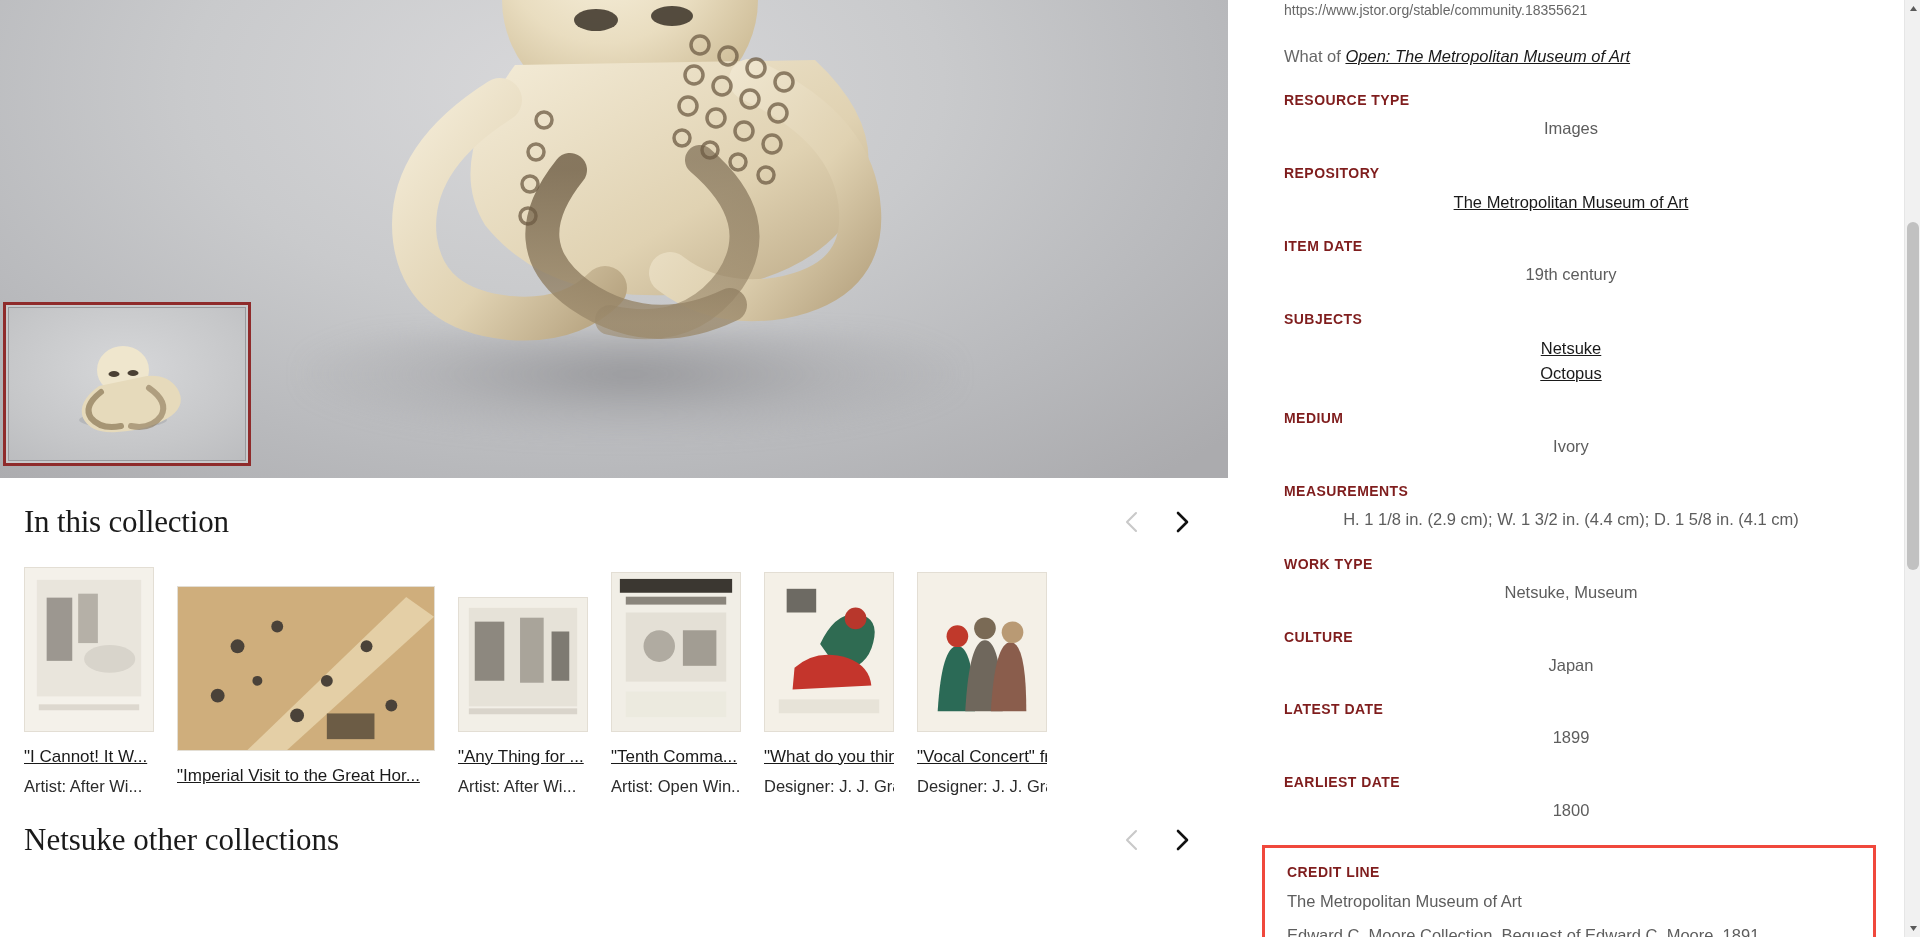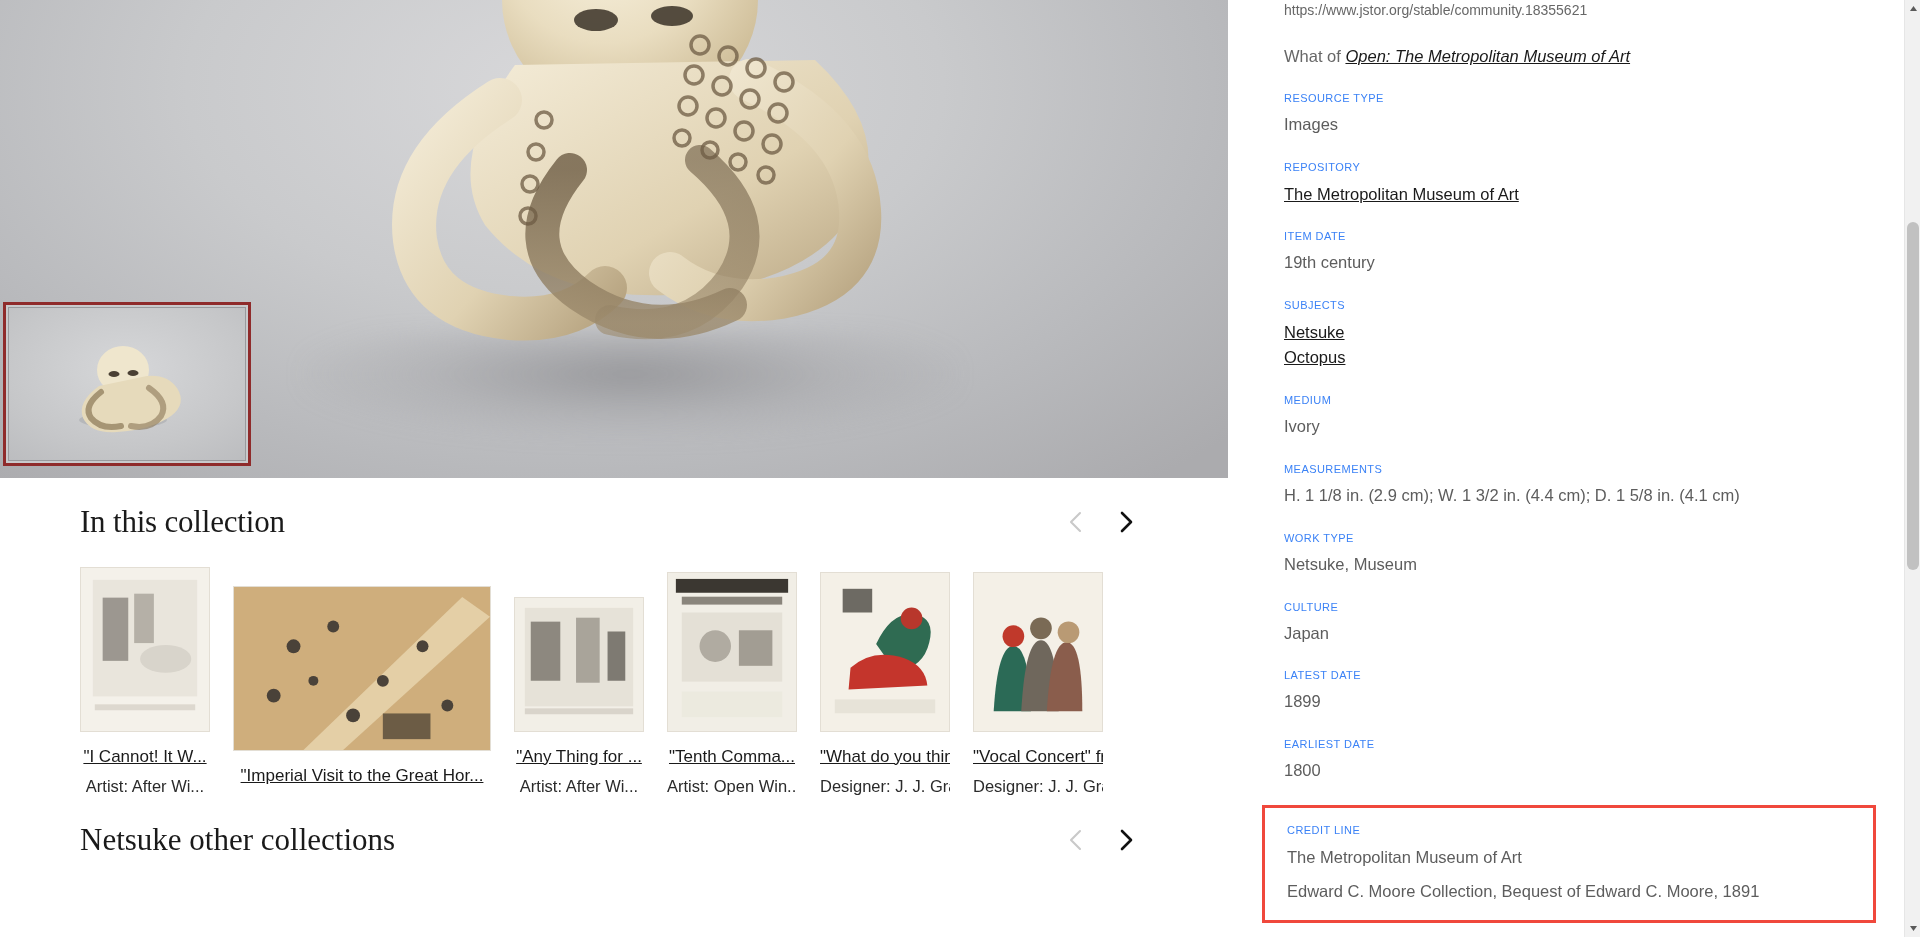--- a/index.html
+++ b/index.html
@@ -64,22 +64,21 @@
   .octo-small {
     position: absolute; left: 52px; top: 28px;
     width: 130px; height: 105px;
   }
 
   
   .collection {
     position: absolute; left: 0; top: 478px;
     width: 1228px; height: 459px;
     background: #fff;
-    padding: 0 80px;
-    text-align: center;
+    padding: 0 24px;
   }
   .sec-head {
     display: flex; align-items: center; justify-content: space-between;
     height: 88px;
   }
   .sec-title {
     font-family: "Liberation Serif", serif;
     font-size: 31px;
     color: #1a1a1a;
     letter-spacing: -0.2px;
@@ -144,31 +143,32 @@
   }
   .partof {
     font-size: 16.5px; color: #676767;
     margin-top: 24px; line-height: 1.4;
     white-space: nowrap;
   }
   .partof a { color: #1a1a1a; text-decoration: underline; font-style: italic; }
 
   .field { margin-top: 24px; }
   .field-label {
-    font-size: 11px;
-    font-weight: normal;
+    font-size: 14px;
+    font-weight: bold;
     letter-spacing: 0.45px;
-    color: #3b82f6;
+    color: #7f1d1d;
     text-transform: uppercase;
   }
   .field-value {
     margin-top: 9px;
     font-size: 16.5px;
     color: #5d5d5d;
     line-height: 1.45;
+    text-align: center;
   }
   .field-value a, .link-val {
     color: #1a1a1a;
     text-decoration: underline;
     display: block;
     line-height: 1.5;
   }
 
   
   .credit-box {

